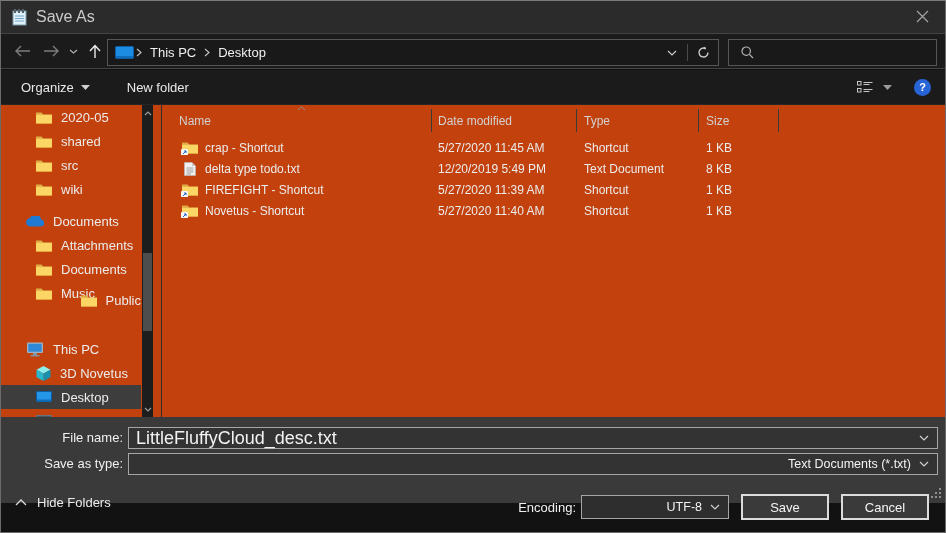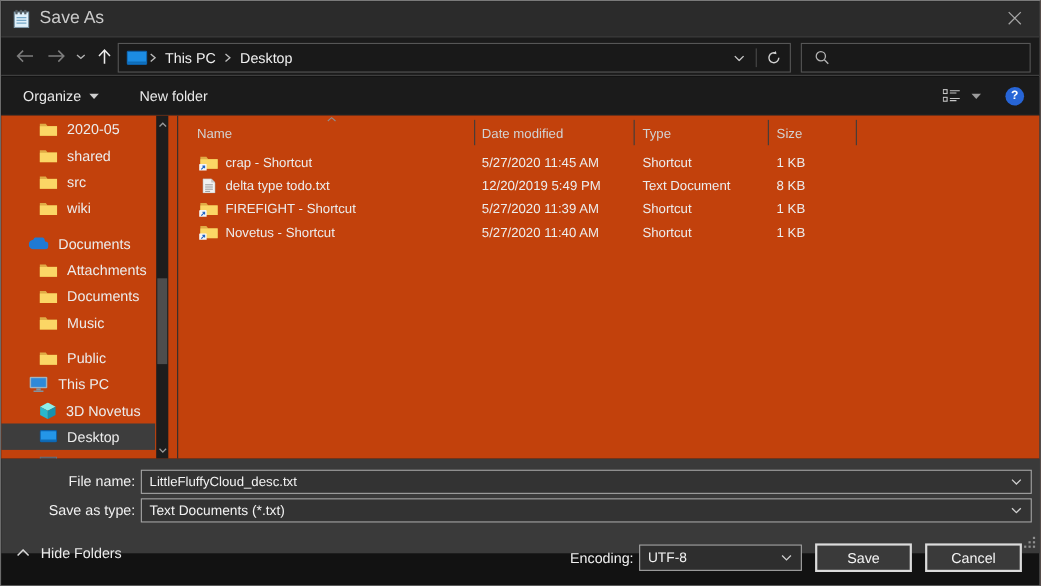--- a/index.html
+++ b/index.html
@@ -62,23 +62,23 @@
   .c-type { width:122px; }
   .c-size { width:73px; text-align:left; padding-right:8px; }
   .ficon { position:relative; width:16px; height:14px; flex:none; }
   .sc-ovl { position:absolute; left:-1px; bottom:-1px; }
   
   .bottom { position:absolute; left:0; top:416px; width:100%; height:86px; background:#3a3a3a; }
   .fieldrow { position:absolute; left:0; width:100%; height:22px; }
   .flabel { position:absolute; width:122px; text-align:right; color:#f0f0f0; font-size:13px; top:3px; }
   .combo { position:absolute; left:127px; width:810px; height:22px; background:#333333; border:1px solid #a6a6a6;
            display:flex; align-items:center; }
-  .combo input { flex:1; background:transparent; border:none; outline:none; color:#f2f2f2; font-size:12px;
+  .combo input { flex:1; background:transparent; border:none; outline:none; color:#f2f2f2; font-size:18px;
                  font-family:"Liberation Sans",sans-serif; padding-left:7px; }
-  .combo-text { flex:1; color:#f2f2f2; font-size:12.5px; padding-left:7px; white-space:nowrap; overflow:hidden; }
+  .combo-text { flex:1; color:#f2f2f2; font-size:12.5px; padding-left:7px; white-space:nowrap; overflow:hidden;text-align:right; }
   .combo-chev { width:26px; display:flex; justify-content:center; flex:none; }
   .footer-left { position:absolute; left:14px; top:78px; display:flex; align-items:center; gap:10px; color:#eaeaea; font-size:13px; }
   .enc-label { position:absolute; left:455px; top:83px; width:120px; text-align:right; color:#f0f0f0; font-size:13px; }
   .enc-combo { position:absolute; left:580px; top:78px; width:148px; height:24px; background:#2e2e2e; border:1px solid #a6a6a6;
                display:flex; align-items:center; }
   .btn { position:absolute; top:77px; width:88px; height:26px; background:#3a3a3a; border:2px solid #dcdcdc;
          color:#f4f4f4; font-size:13px; display:flex; align-items:center; justify-content:center; font-family:"Liberation Sans",sans-serif; }
   .btn-save { left:740px; }
   .btn-cancel { left:840px; }
   .grip { position:absolute; right:4px; bottom:4px; width:11px; height:11px; }
@@ -255,21 +255,21 @@
           </svg>
         <span>Documents</span>
       </div>
       <div class="sbitem lv2" style="top:176px;">
         <svg width="16" height="13" viewBox="0 0 16 13">
             <path d="M0 1.5 h5.6 l1.6 2 H16 V12.5 H0 Z" fill="#e0ab45"></path>
             <path d="M0 3.8 h16 v8.7 H0 Z" fill="#fbd665"></path>
           </svg>
         <span>Music</span>
       </div>
-      <div class="sbitem lv2" style="top:208px;">
+      <div class="sbitem lv2" style="top:183px;justify-content:flex-end;">
         <svg width="16" height="13" viewBox="0 0 16 13">
             <path d="M0 1.5 h5.6 l1.6 2 H16 V12.5 H0 Z" fill="#e0ab45"></path>
             <path d="M0 3.8 h16 v8.7 H0 Z" fill="#fbd665"></path>
           </svg>
         <span>Public</span>
       </div>
       <div class="sbitem lv1" style="top:232px;">
         <svg width="18" height="15" viewBox="0 0 18 15">
           <rect x="1" y="0.5" width="16" height="10.5" rx="1" fill="#9fb2bf"></rect>
           <rect x="2.3" y="1.8" width="13.4" height="7.9" fill="#2f89d8"></rect>

